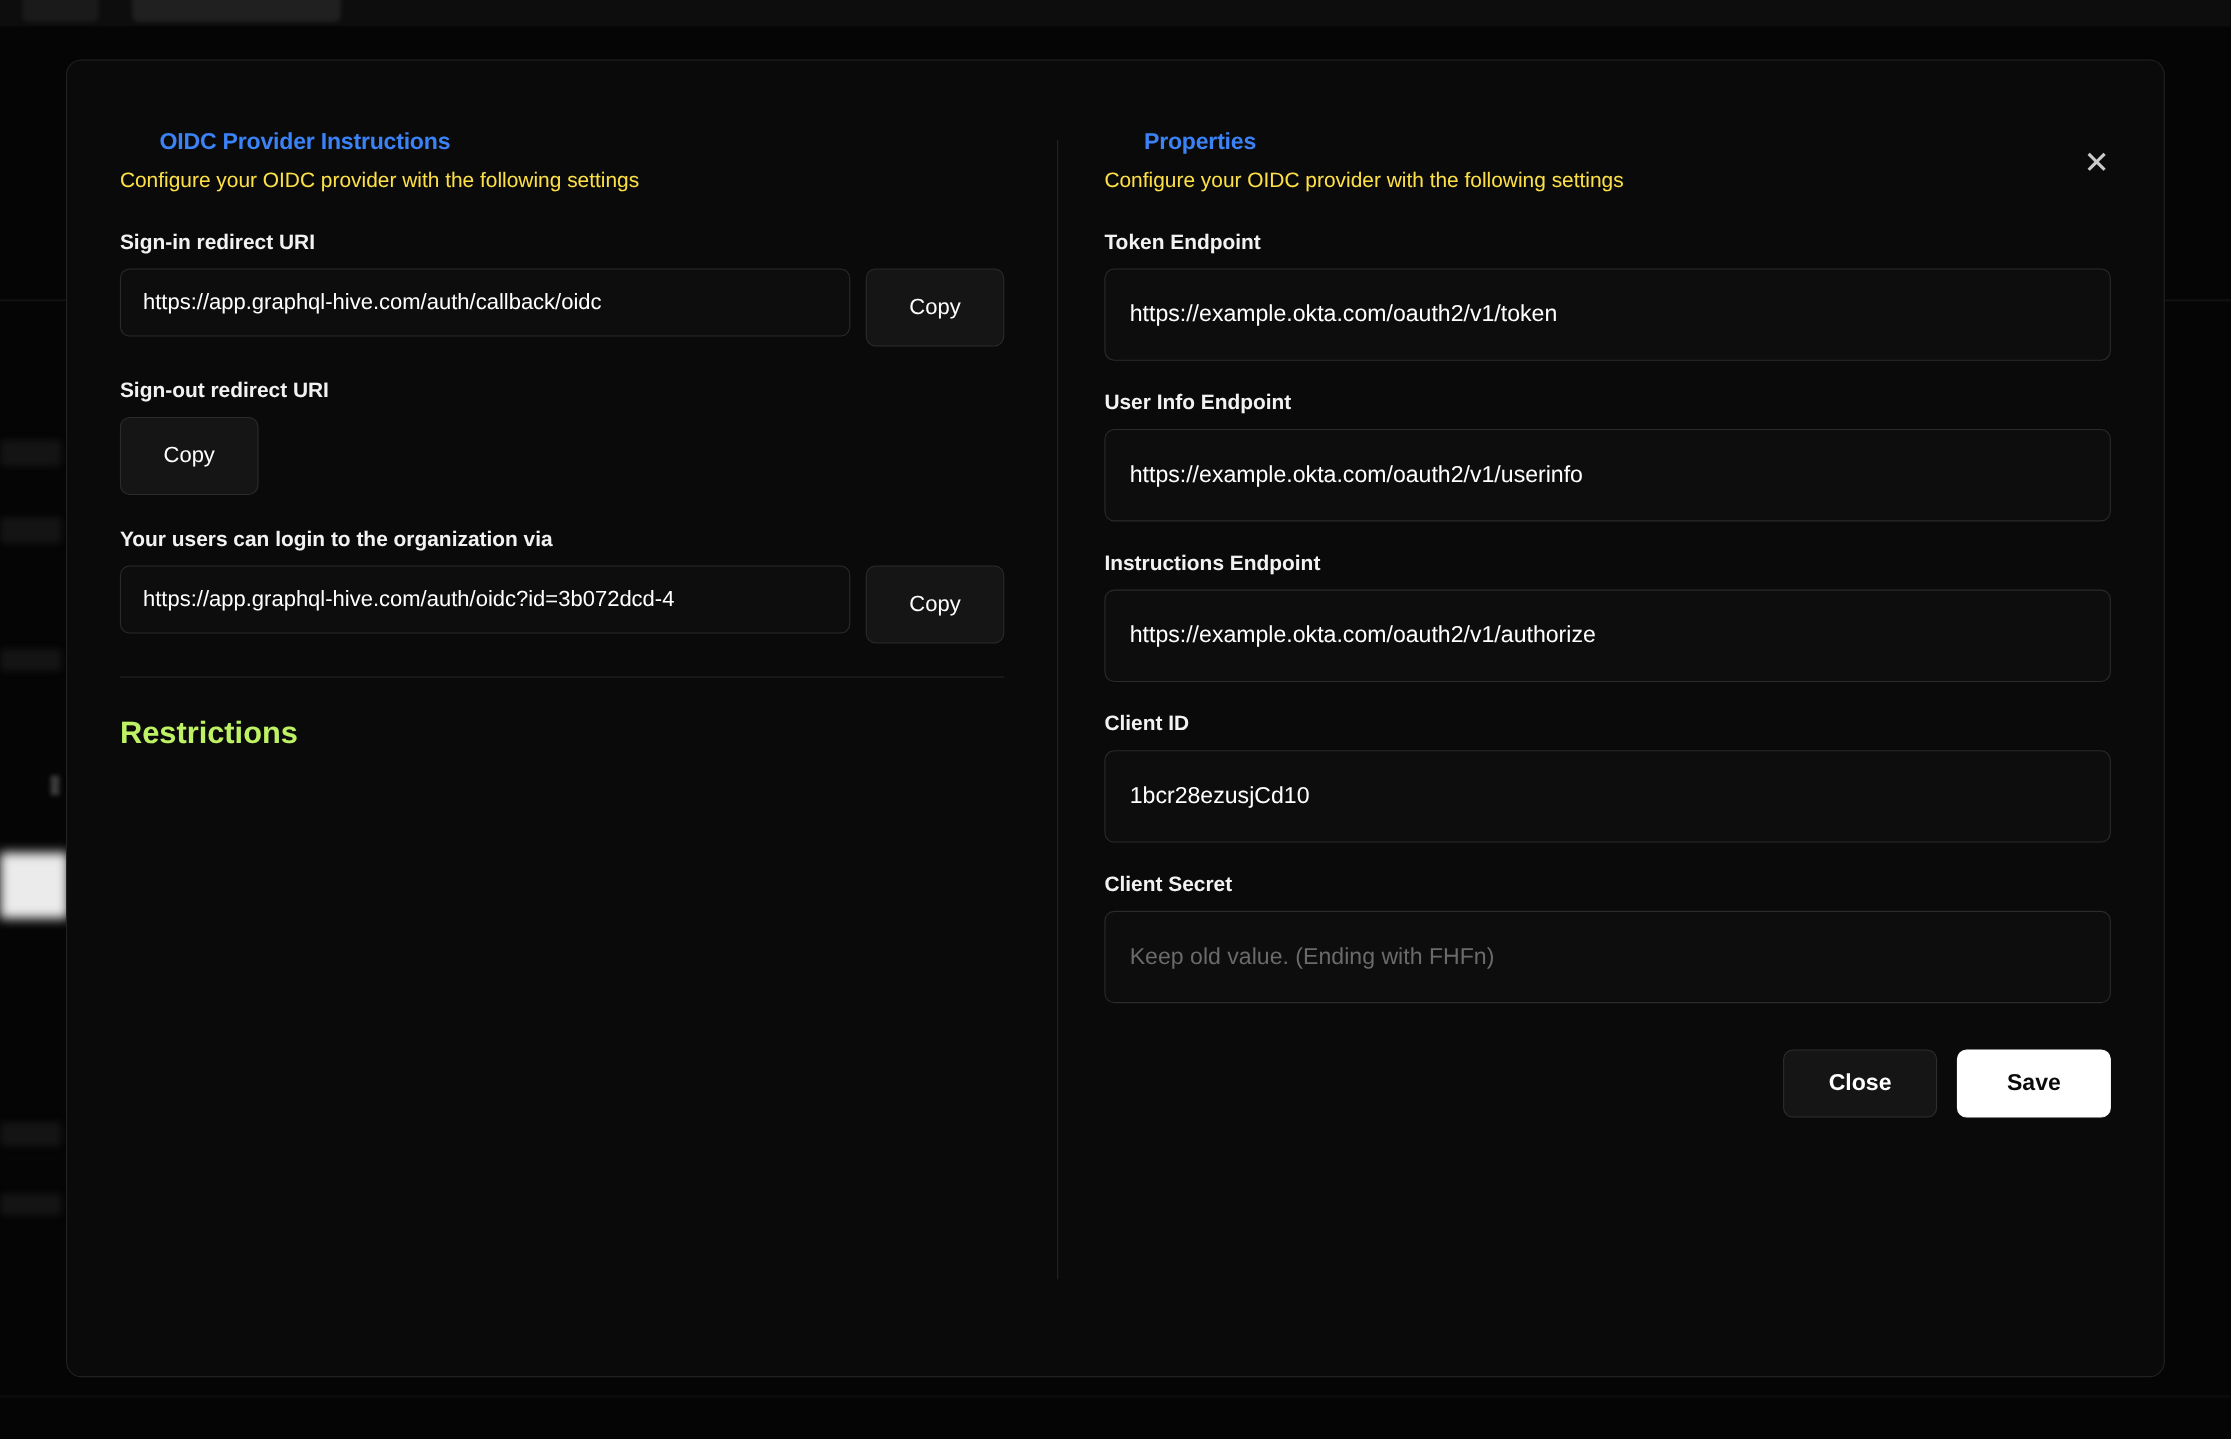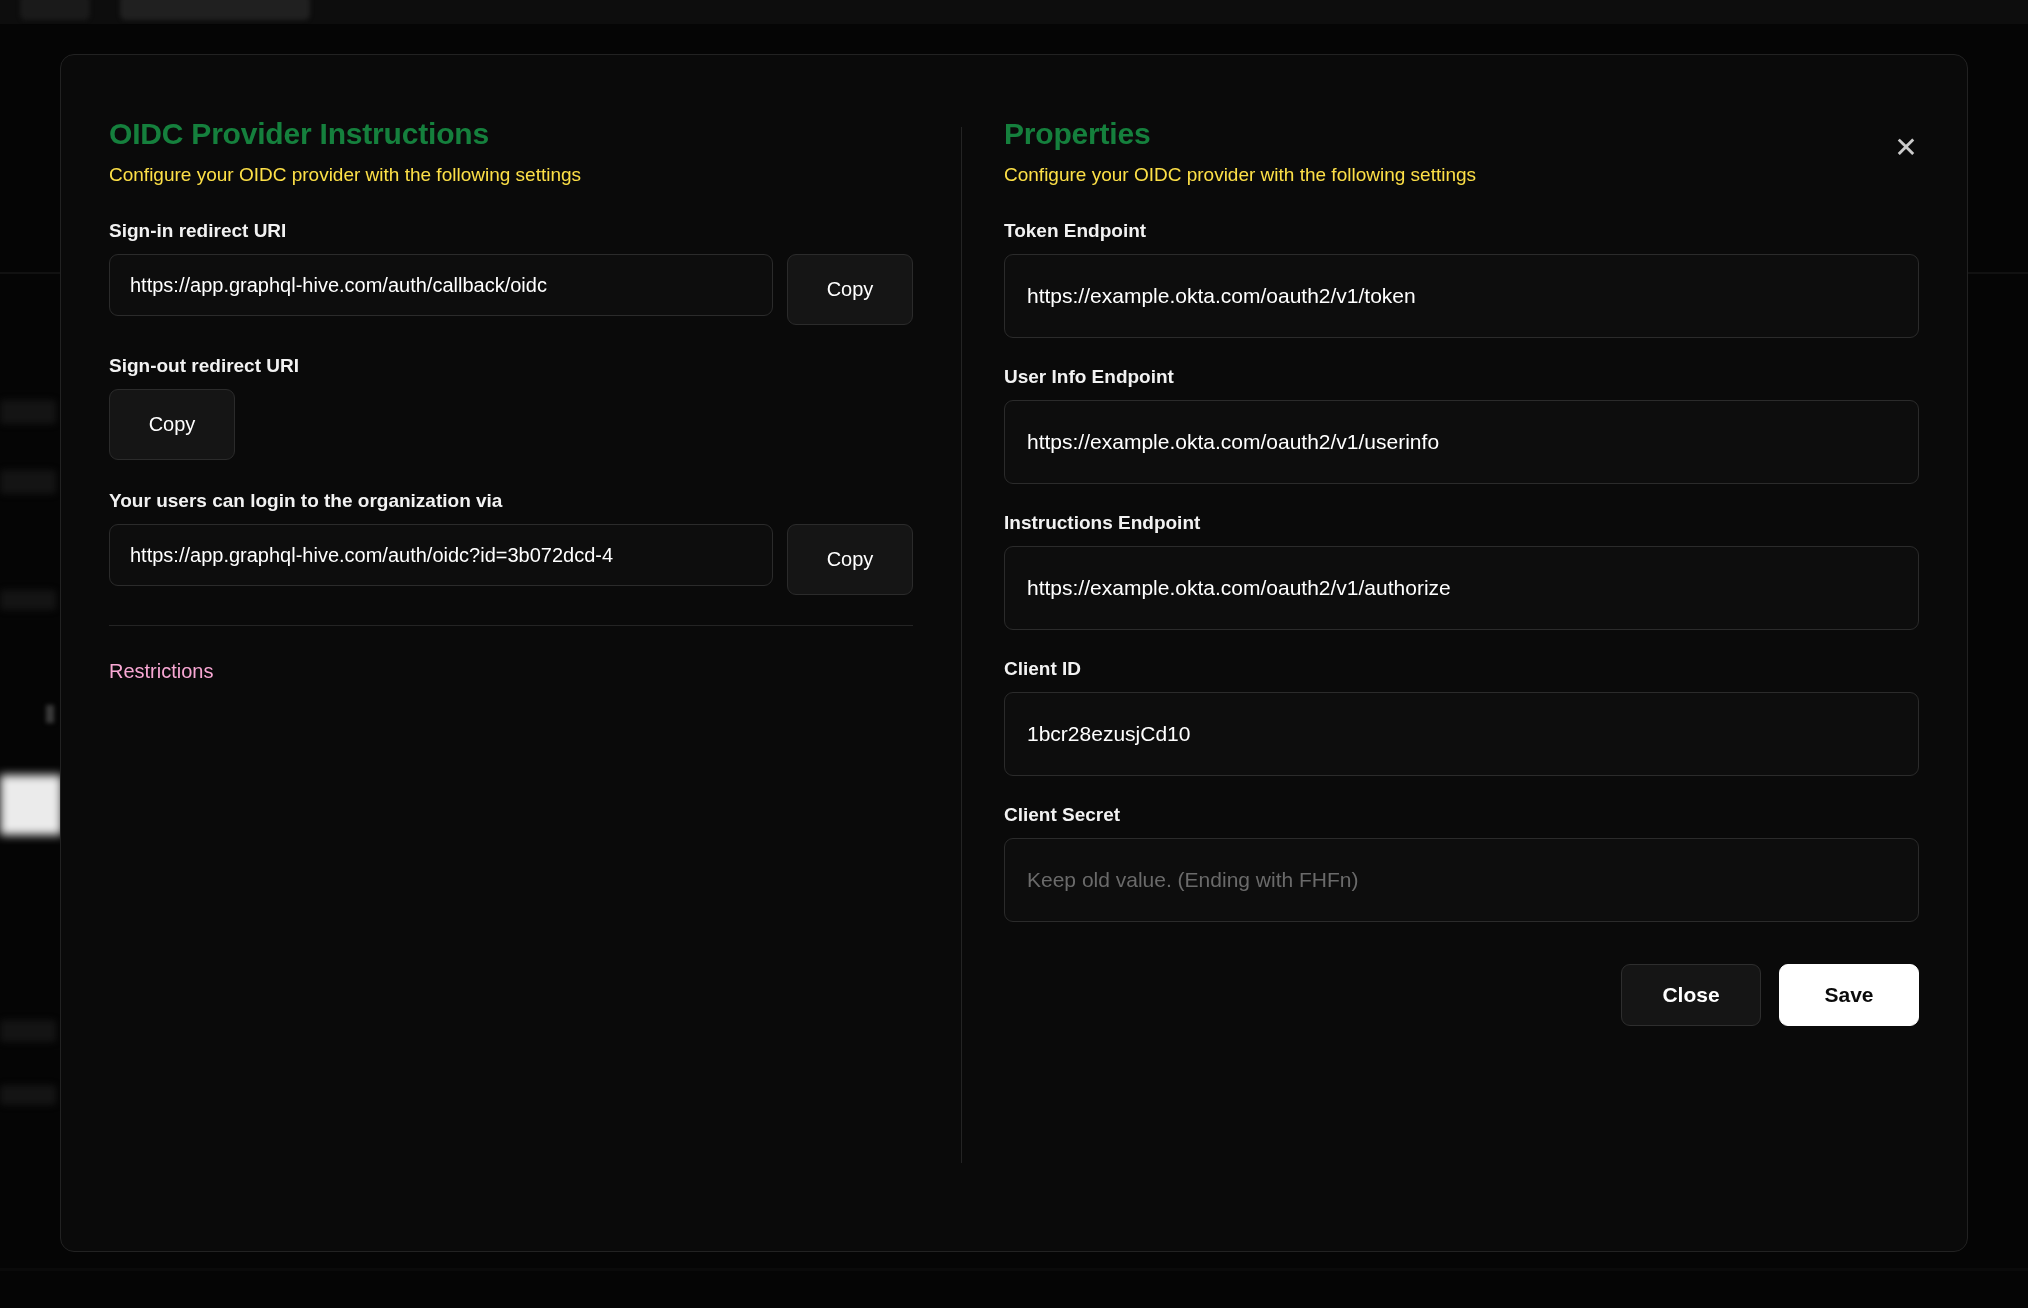--- a/index.html
+++ b/index.html
@@ -120,25 +120,26 @@
     margin: 10px 0 40px 0;
     height: 1036px;
   }
   .col-right {
     flex: 1;
     padding: 0 48px 0 42px;
     position: relative;
   }
 
   h2.section-title {
-    font-size: 30px;
+    font-size: 21px;
     font-weight: 700;
     letter-spacing: -0.2px;
-    color: #15803d;
+    color: #3b82f6;
     margin-bottom: 13px;
+    margin-left: 36px;
   }
   p.section-sub {
     font-size: 19px;
     color: #fde047;
     margin-bottom: 34px;
     font-weight: 400;
   }
 
   .field-label {
     font-size: 19px;
@@ -181,23 +182,23 @@
     font-family: "Liberation Sans", sans-serif;
   }
 
   .hr {
     height: 1px;
     background: #242424;
     margin: 28px 0 34px 0;
   }
 
   h3.sub-title {
-    font-size: 20px;
-    font-weight: 400;
-    color: #f9a8d4;
+    font-size: 28px;
+    font-weight: 700;
+    color: #bef264;
     margin-bottom: 30px;
   }
 
   .toggle-row {
     display: flex;
     align-items: center;
     justify-content: space-between;
     gap: 30px;
   }
   .toggle-text { max-width: 710px; }

